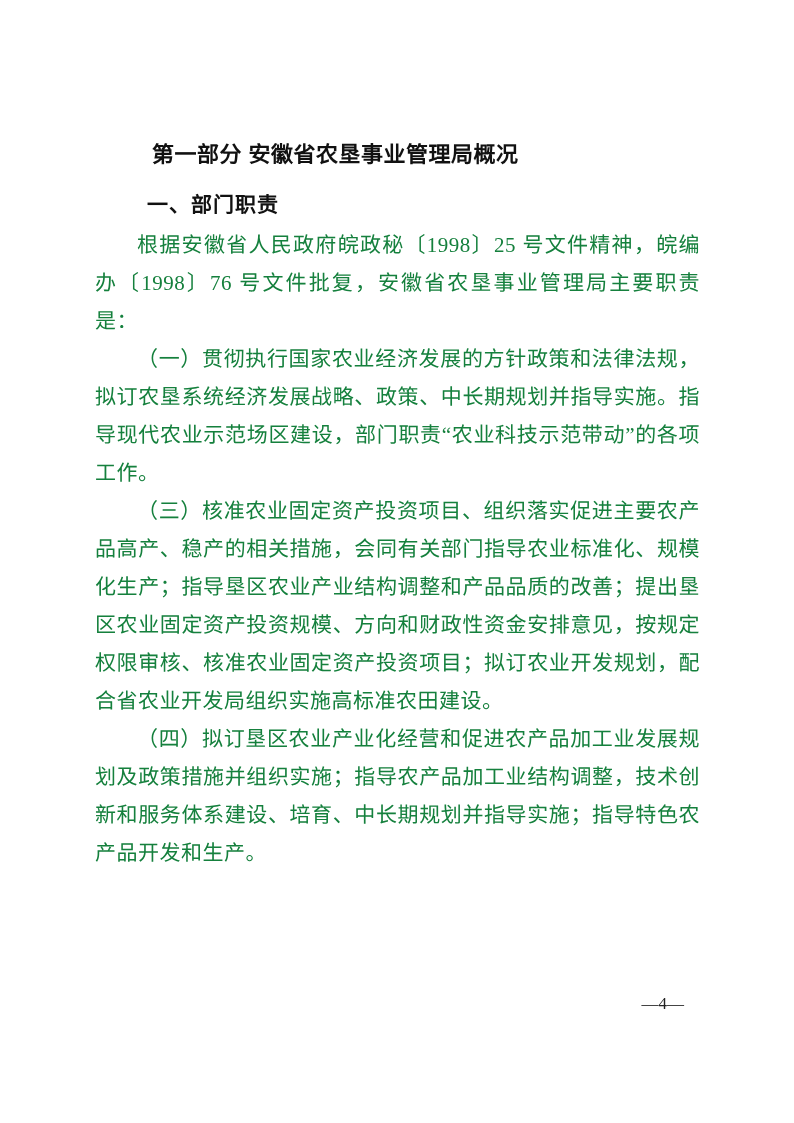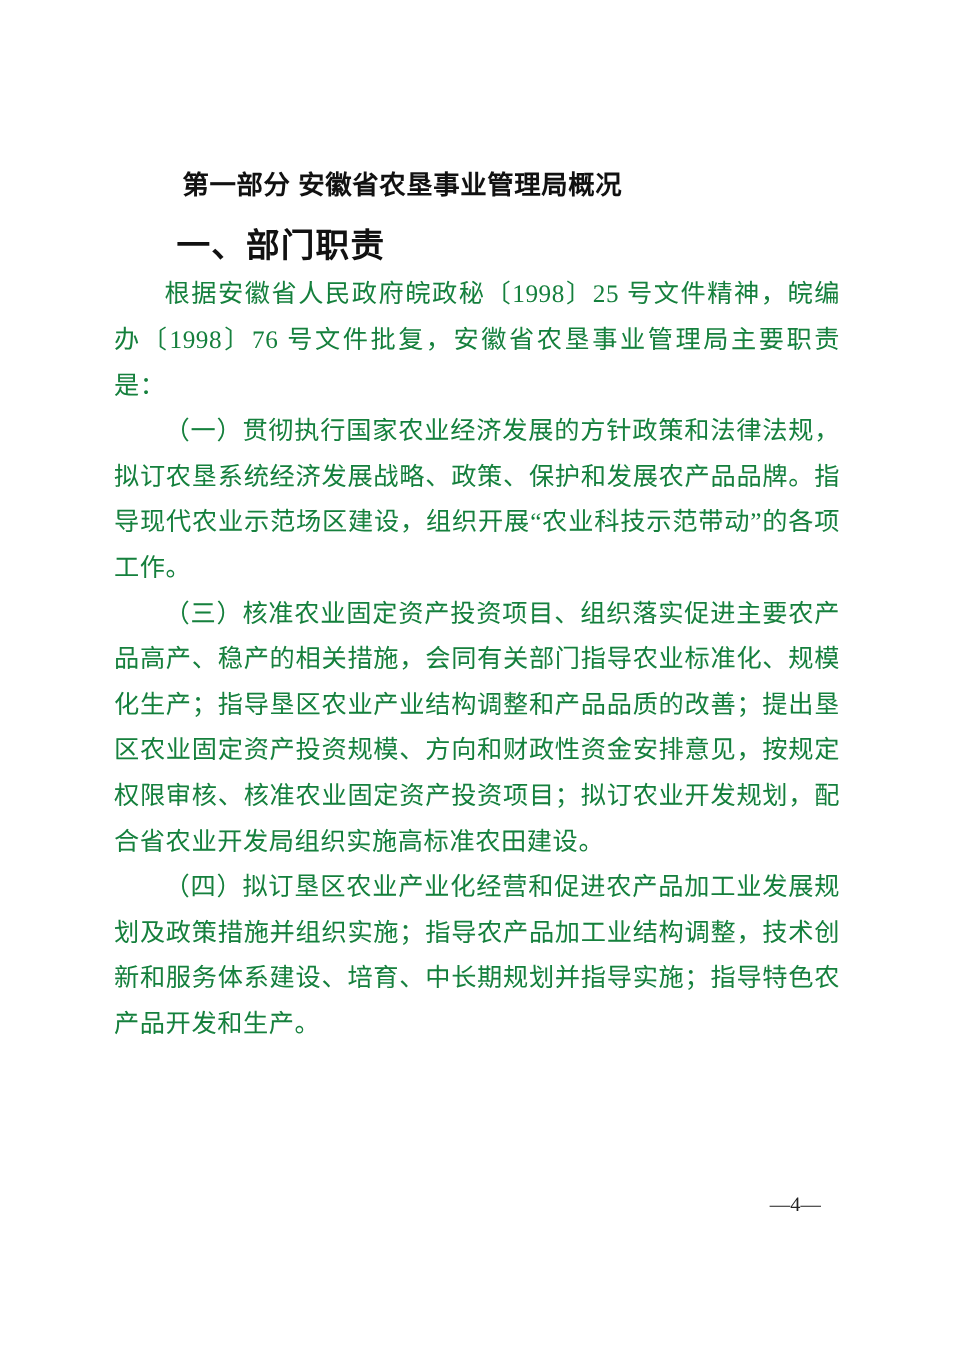--- a/index.html
+++ b/index.html
@@ -28,21 +28,21 @@
     font-weight: bold;
     line-height: 30px;
     letter-spacing: 0.5px;
     text-indent: 57px;
     margin: 0 0 20px 0;
     color: #111111;
     white-space: nowrap;
   }
   .section-heading {
     font-family: "Liberation Sans", "DejaVu Sans", sans-serif;
-    font-size: 28px;
+    font-size: 21px;
     font-weight: bold;
     line-height: 30px;
     letter-spacing: 1px;
     text-indent: 52px;
     margin: 0 0 6px 0;
     color: #111111;
   }
   .para {
     font-size: 21px;
     line-height: 38px;
@@ -64,18 +64,18 @@
   }
 </style>
 </head>
 <body>
 
 <div class="page">
   <div class="content">
     <h1 class="doc-title">第一部分 安徽省农垦事业管理局概况</h1>
     <h2 class="section-heading">一、部门职责</h2>
     <p class="para">根据安徽省人民政府皖政秘〔1998〕25 号文件精神，皖编办〔1998〕76 号文件批复，安徽省农垦事业管理局主要职责是：</p>
-    <p class="para">（一）贯彻执行国家农业经济发展的方针政策和法律法规，拟订农垦系统经济发展战略、政策、保护和发展农产品品牌。指导现代农业示范场区建设，组织开展“农业科技示范带动”的各项工作。</p>
+    <p class="para">（一）贯彻执行国家农业经济发展的方针政策和法律法规，拟订农垦系统经济发展战略、政策、中长期规划并指导实施。指导现代农业示范场区建设，部门职责“农业科技示范带动”的各项工作。</p>
     <p class="para">（三）核准农业固定资产投资项目、组织落实促进主要农产品高产、稳产的相关措施，会同有关部门指导农业标准化、规模化生产；指导垦区农业产业结构调整和产品品质的改善；提出垦区农业固定资产投资规模、方向和财政性资金安排意见，按规定权限审核、核准农业固定资产投资项目；拟订农业开发规划，配合省农业开发局组织实施高标准农田建设。</p>
     <p class="para">（四）拟订垦区农业产业化经营和促进农产品加工业发展规划及政策措施并组织实施；指导农产品加工业结构调整，技术创新和服务体系建设、培育、中长期规划并指导实施；指导特色农产品开发和生产。</p>
   </div>
   <div class="page-number">—4—</div>
 </div>
 
 </body></html>

